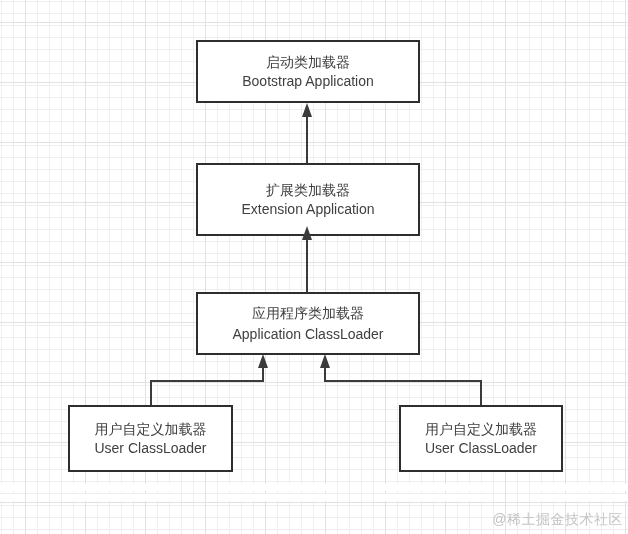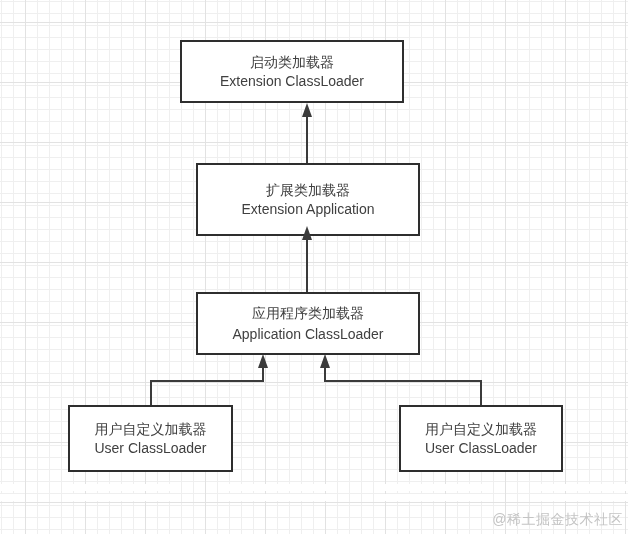--- a/index.html
+++ b/index.html
@@ -29,21 +29,21 @@
     font-size: 14px;
     line-height: 19px;
     text-align: center;
     display: flex;
     flex-direction: column;
     justify-content: center;
     align-items: center;
   }
   .node span { display: block; white-space: nowrap; }
 
-  #node-bootstrap   { left: 180px; top: 40px;  width: 224px; height: 63px; }
+  #node-bootstrap   { left: 196px; top: 40px;  width: 224px; height: 63px; }
   #node-extension   { left: 196px; top: 163px; width: 224px; height: 73px; }
   #node-application { left: 196px; top: 292px; width: 224px; height: 63px;
                       justify-content: space-between; padding: 10px 12px 9px; }
   #node-user-left   { left: 68px;  top: 405px; width: 165px; height: 67px; }
   #node-user-right  { left: 399px; top: 405px; width: 164px; height: 67px; }
 
   .edge-line { position: absolute; background: #3b3b3b; }
   .arrow-up {
     position: absolute;
     width: 0; height: 0;
@@ -87,21 +87,21 @@
     margin-top: 24px;
   }
 </style>
 </head>
 <body>
 
 <div class="canvas">
 
   <div class="node" id="node-bootstrap">
     <span>启动类加载器</span>
-    <span>Extension ClassLoader</span>
+    <span>Bootstrap Application</span>
   </div>
 
   <div class="node" id="node-extension">
     <span>扩展类加载器</span>
     <span>Extension Application</span>
   </div>
 
   <div class="node" id="node-application">
     <span>应用程序类加载器</span>
     <span>Application ClassLoader</span>

